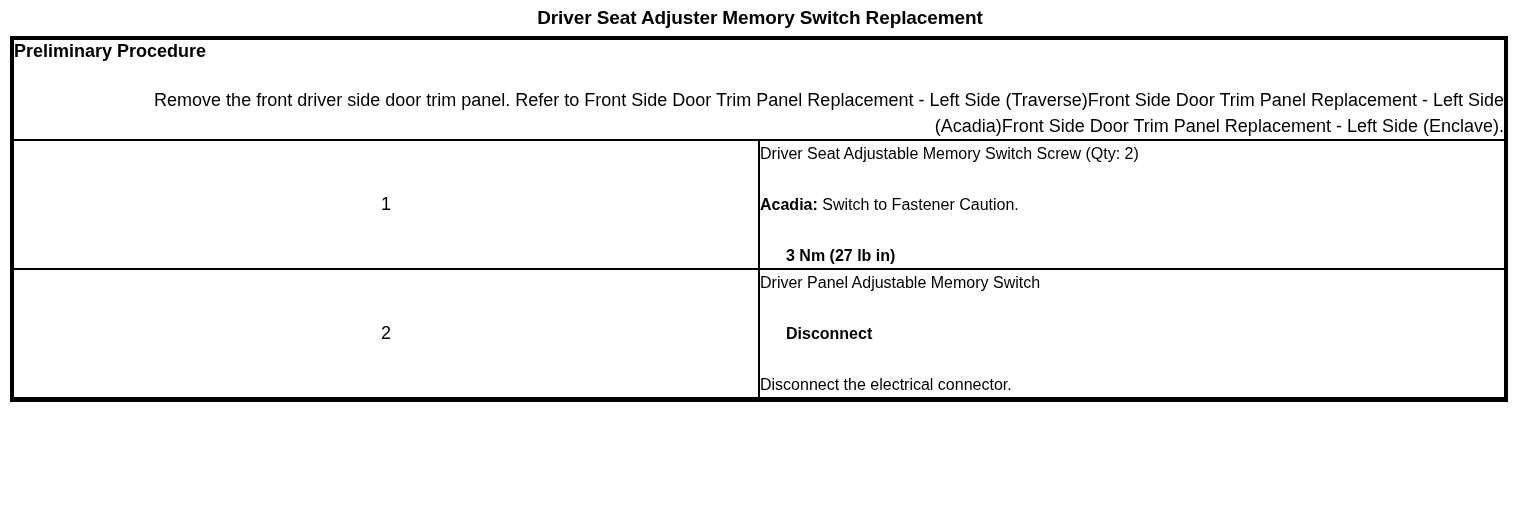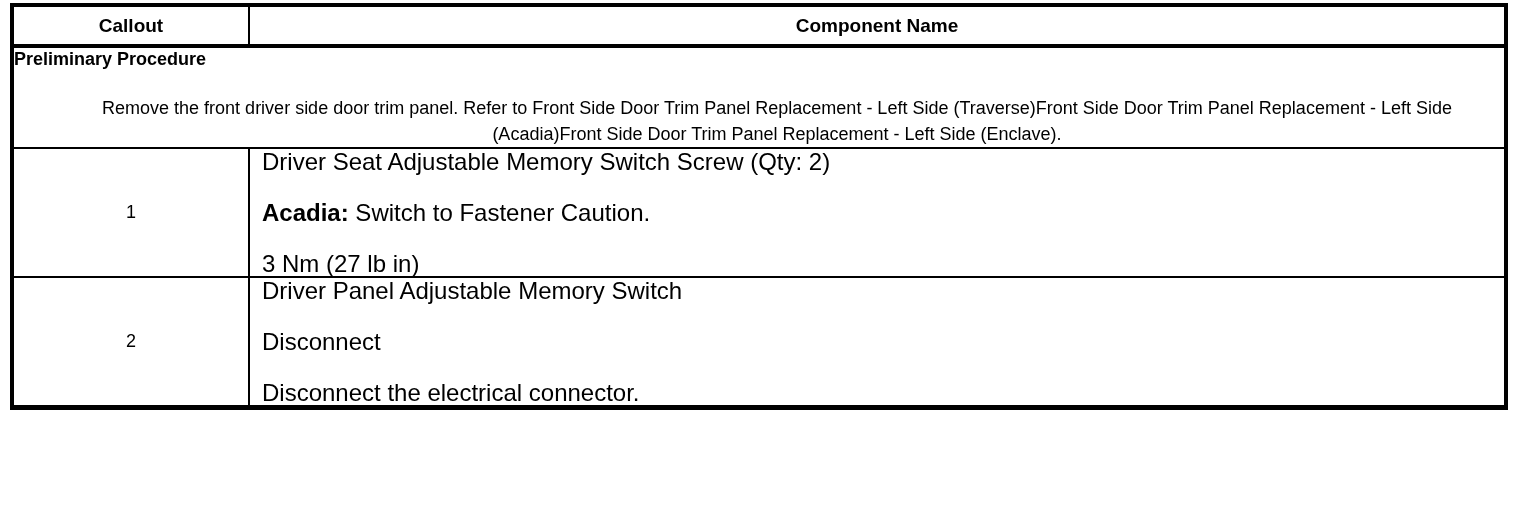--- a/index.html
+++ b/index.html
@@ -65,66 +65,64 @@
   }
   .prelim-title {
     font-size: 18px;
     font-weight: bold;
     line-height: 23px;
     margin-bottom: 24px;
   }
   .prelim-body {
     font-size: 18px;
     line-height: 26px;
-    text-align: center;
+    text-align: right;
     padding-left: 36px;
   }
   
   .callout-cell {
     width: 234px;
     text-align: center;
     font-size: 18px;
     border-right: 2px solid #000000;
     vertical-align: middle;
   }
   .comp-cell {
     padding: 6px 6px 8px 6px;
     vertical-align: middle;
   }
   .row-div {
     border-bottom: 2px solid #000000;
   }
   .para {
-    font-size: 24px;
+    font-size: 16px;
     line-height: 25px;
-    margin: 0 0 26px 12px;
+    margin: 0 0 26px 0;
   }
   .para:last-child {
     margin-bottom: 0;
   }
   .b {
     font-weight: bold;
   }
   .para.bold {
-    font-weight: normal;
+    font-weight: bold;
+    padding-left: 26px;
   }
 </style>
 </head>
 <body>
 
 <div class="page">
 
+  <div class="doc-title">Driver Seat Adjuster Memory Switch Replacement</div>
 
   <div class="table-wrap">
     <table class="proc">
       <tbody>
-        <tr>
-          <th class="hdr-cell hdr-callout">Callout</th>
-          <th class="hdr-cell">Component Name</th>
-        </tr>
 
         <tr>
           <td class="prelim-cell" colspan="2">
             <div class="prelim-title">Preliminary Procedure</div>
             <div class="prelim-body">Remove the front driver side door trim panel. Refer to Front Side Door Trim Panel Replacement - Left Side (Traverse)Front Side Door Trim Panel Replacement - Left Side (Acadia)Front Side Door Trim Panel Replacement - Left Side (Enclave).</div>
           </td>
         </tr>
 
         <tr class="row-div">
           <td class="callout-cell">1</td>

